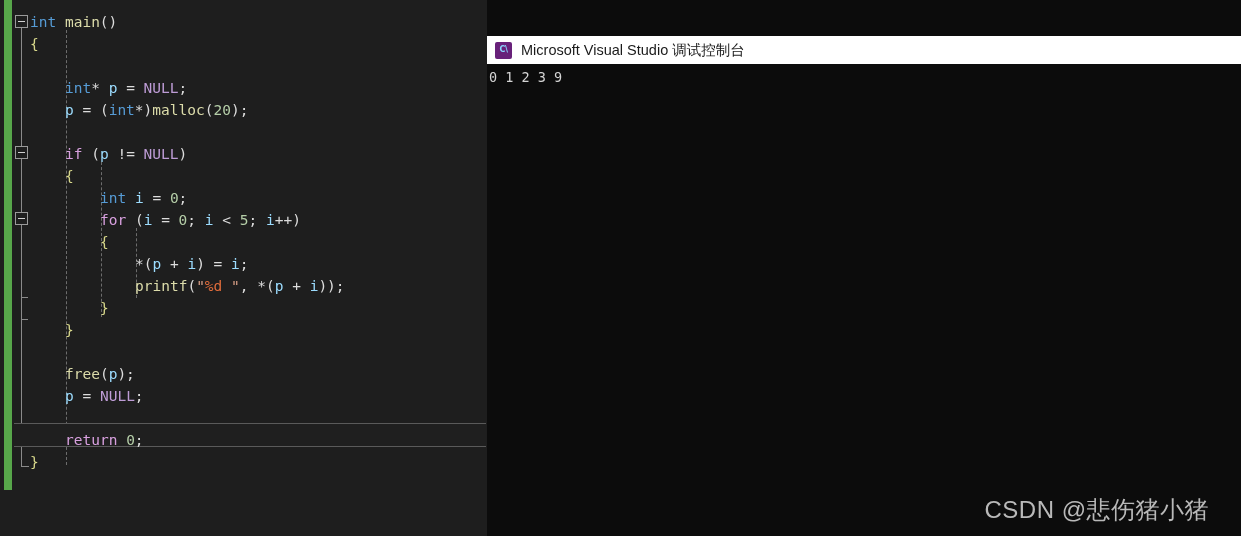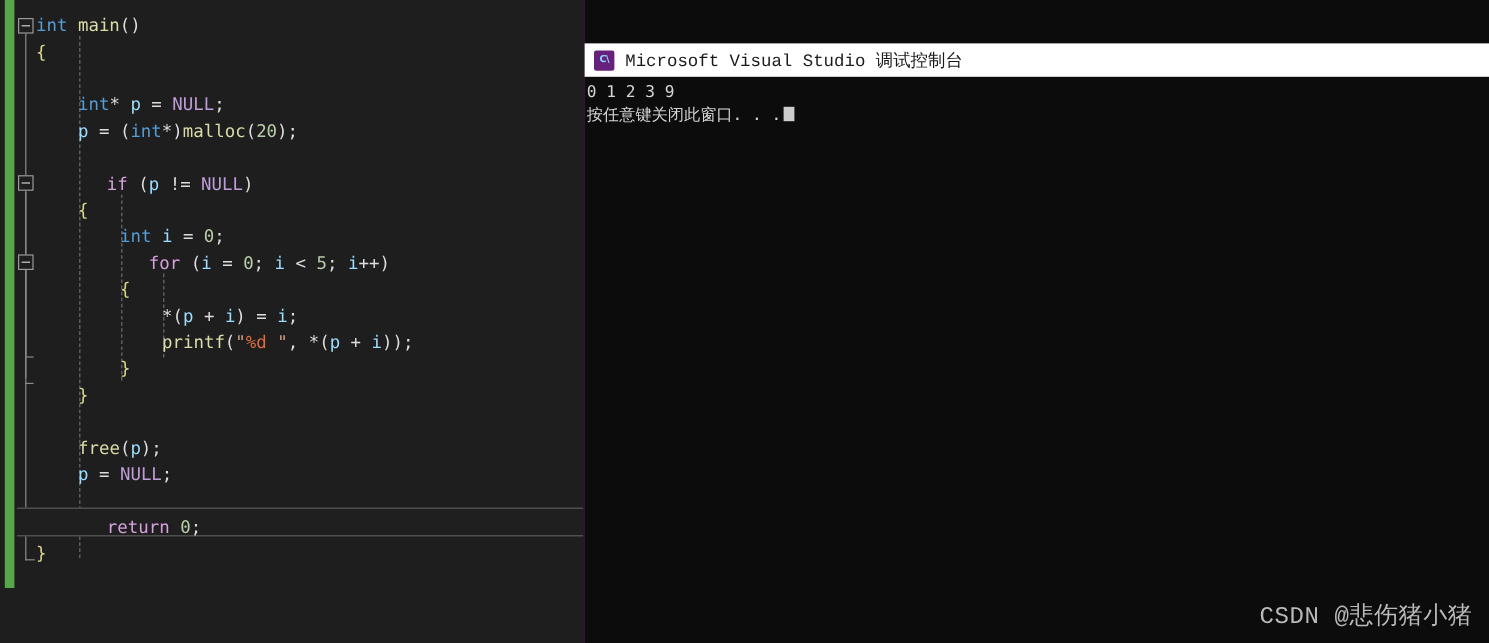--- a/index.html
+++ b/index.html
@@ -10,21 +10,21 @@
   body {
     width: 1241px;
     height: 536px;
     overflow: hidden;
     font-family: "DejaVu Sans Mono", monospace;
   }
   #screen {
     position: relative;
     width: 1241px;
     height: 536px;
-    background: #a21caf;
+    background: #be185d;
   }
 
   
   #editor {
     position: absolute;
     left: 0; top: 0;
     width: 487px;
     height: 536px;
     background: #1e1e1e;
     overflow: hidden;
@@ -114,21 +114,21 @@
     left: 14px;
     width: 472px;
     height: 24px;
     border-top: 1px solid #5a5a5a;
     border-bottom: 1px solid #5a5a5a;
     box-sizing: border-box;
     background: #1f1f1f;
   }
 
   
-  .t-kw       { color: #d8a0df; margin-left: 24px; }  
+  .t-kw       { color: #d8a0df; }  
   .t-type     { color: #569cd6; }  
   .t-fn       { color: #dcdcaa; }  
   .t-macro    { color: #be9cd6; }  
   .t-var      { color: #9cdcfe; }  
   .t-num      { color: #b5cea8; }  
   .t-str      { color: #d69d85; }  
   .t-fmt      { color: #e06c3b; }  
   .t-punct    { color: #dcdcdc; }
   .t-brace    { color: #d7d78a; }  
 
@@ -165,21 +165,21 @@
   }
   .cons-icon span {
     font-family: "DejaVu Sans", sans-serif;
     font-size: 8px;
     font-weight: bold;
     color: #8ad8ff;
     letter-spacing: -0.5px;
     line-height: 1;
   }
   #console-title-text {
-    font-family: Liberation Mono, monospace;
+    font-family: Liberation Sans, sans-serif;
     font-size: 14.5px;
     color: #1a1a1a;
     white-space: nowrap;
   }
   #console-body {
     position: relative;
     padding: 4px 0 0 2px;
     font-family: "DejaVu Sans Mono", monospace;
     font-size: 13.5px;
     line-height: 19px;
@@ -204,24 +204,24 @@
     left: 487px;
     top: 0;
     width: 754px;
     height: 36px;
     background: #0c0c0c;
   }
 
   
   #watermark {
     position: absolute;
-    right: 14px;
+    right: 32px;
     bottom: 10px;
-    font-family: Liberation Mono, monospace;
-    font-size: 20px;
+    font-family: Liberation Sans, sans-serif;
+    font-size: 24px;
     color: #b9b9b9;
     letter-spacing: 0.5px;
     white-space: nowrap;
   }
 </style>
 </head>
 <body>
 
 <div id="screen">
 
@@ -255,18 +255,18 @@
 
   <div id="topstrip"></div>
 
   <div id="console">
     <div id="console-titlebar">
       <div class="cons-icon">
         <span>C\</span>
       </div>
       <div id="console-title-text">Microsoft Visual Studio 调试控制台</div>
     </div>
-    <div id="console-body"><div class="cline">0 1 2 3 9</div><div class="cline">按任意键关闭此窗口. . .<span class="caret"></span></div></div>
+    <div id="console-body"><div class="cline">0 1 2 3 9</div></div>
   </div>
 
   <div id="watermark">CSDN @悲伤猪小猪</div>
 
 </div>
 
 </body></html>

